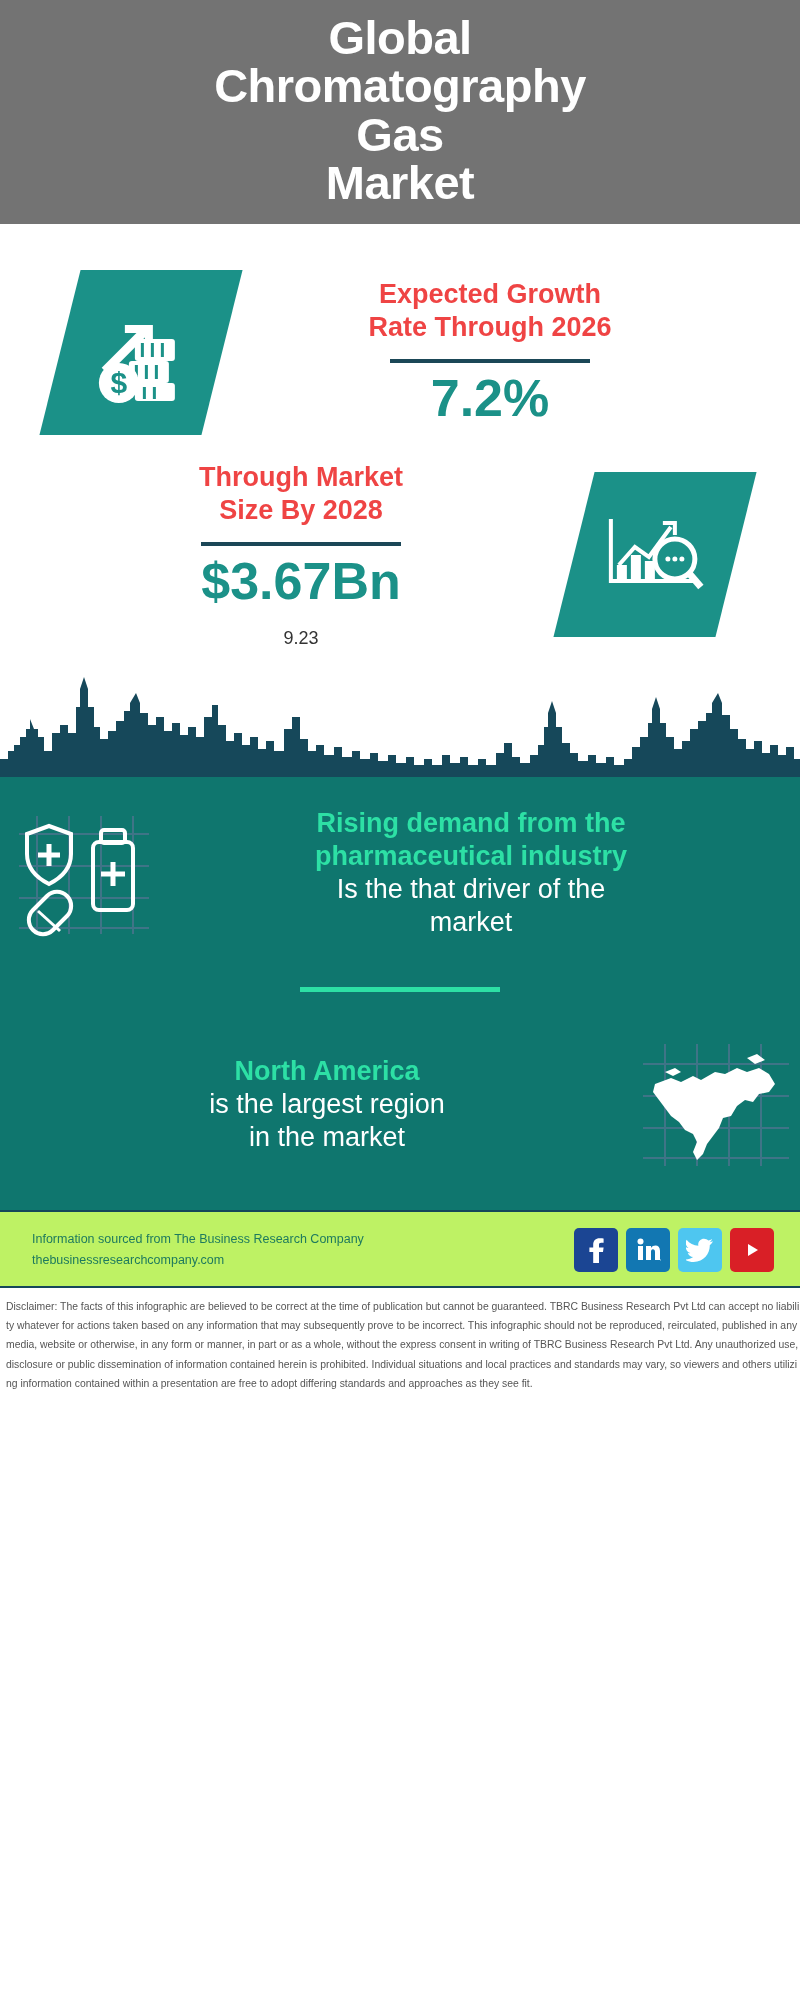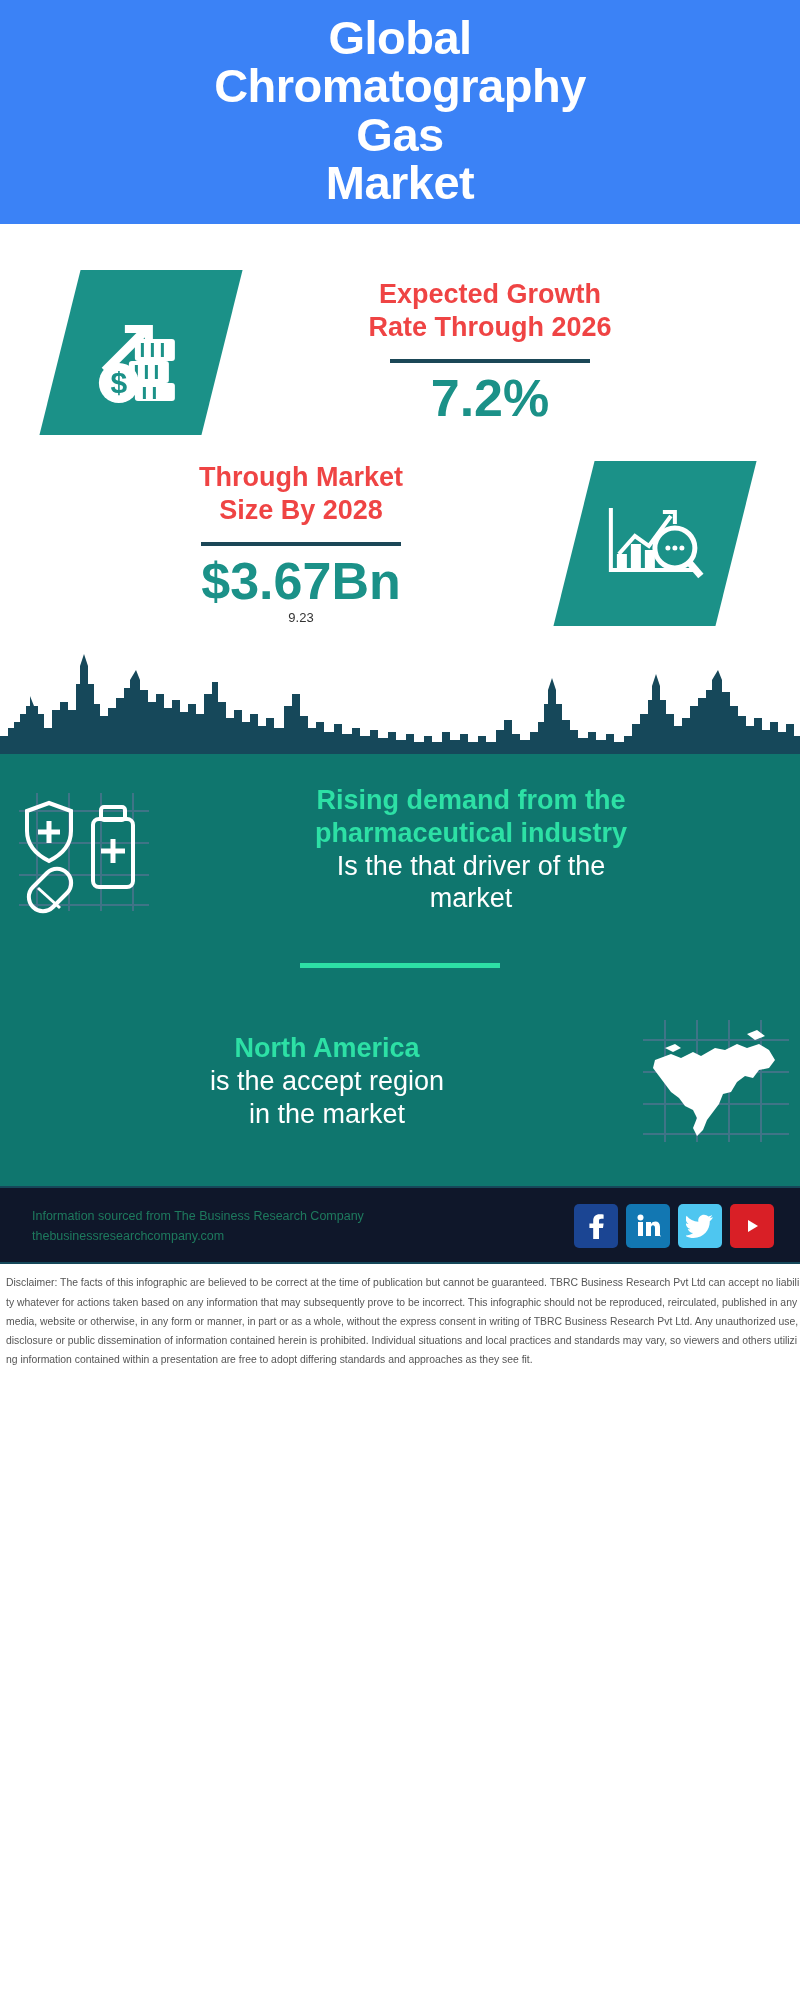--- a/index.html
+++ b/index.html
@@ -8,21 +8,21 @@
     font-family:"Liberation Sans", sans-serif;
     background:#ffffff;
     width:800px;
     height:2000px;
     position:relative;
     overflow:hidden;
   }
 
   
   .header {
-    background:#3b82f6;
+    background:#737373;
     padding:14px 0 16px 0;
     text-align:center;
   }
   .header h1 {
     color:#ffffff;
     font-size:47px;
     line-height:1.03;
     font-weight:bold;
     letter-spacing:-0.5px;
   }
@@ -65,22 +65,22 @@
     margin:15px auto 8px auto;
   }
   .stat-value {
     color:#1b9188;
     font-size:52px;
     font-weight:bold;
     line-height:1.05;
   }
   .stat-sub {
     color:#333333;
-    font-size:13px;
-    margin-top:2px;
+    font-size:18px;
+    margin-top:20px;
   }
 
   .row1-left { margin-left:60px; }
   .row1-text { padding-right:42px; }
   .row2-text { padding-left:28px; }
   .row2-right { margin-right:64px; }
 
   
   .skyline-wrap {
     position:relative;
@@ -127,21 +127,21 @@
 
   .green-div {
     width:200px;
     height:5px;
     background:#2de0a5;
     margin:38px auto 38px auto;
   }
 
   
   .source-band {
-    background:#0f172a;
+    background:#bef264;
     display:flex;
     align-items:center;
     padding:16px 0 14px 0;
     border-top:2px solid #16485a;
   }
   .source-text { margin-left:32px; flex:1 1 auto; }
   .source-text div {
     color:#1e7a5e;
     font-size:12.5px;
     line-height:1.65;
@@ -283,21 +283,21 @@
       <div class="plain-line">Is the that driver of the</div>
       <div class="plain-line">market</div>
     </div>
   </div>
 
   <div class="green-div"></div>
 
   <div class="insight region">
     <div class="words">
       <div class="accent-line">North America</div>
-      <div class="plain-line">is the accept region</div>
+      <div class="plain-line">is the largest region</div>
       <div class="plain-line">in the market</div>
     </div>
     <div class="art">
       <svg width="150" height="130" viewBox="0 0 150 130">
         <g stroke="#3f7487" stroke-width="2" fill="none">
           <path d="M24 4 L24 126 M56 4 L56 126 M88 4 L88 126 M120 4 L120 126"></path>
           <path d="M2 24 L148 24 M2 56 L148 56 M2 88 L148 88 M2 118 L148 118"></path>
         </g>
         <path fill="#ffffff" d="M14 44 L30 38 L40 42 L52 36 L60 40 L74 32 L84 34 L96 28 L106 32 L118 28 L128 34 L134 44 L128 52 L118 54 L112 62 L104 60 L96 66 L90 76 L82 78 L78 88 L72 96 L66 104 L62 114 L56 120 L52 112 L56 102 L52 94 L44 90 L38 82 L30 76 L24 68 L18 60 L12 52 Z M24 32 L34 28 L40 32 L32 36 Z M106 18 L116 14 L124 20 L114 24 Z"></path>
       </svg>

